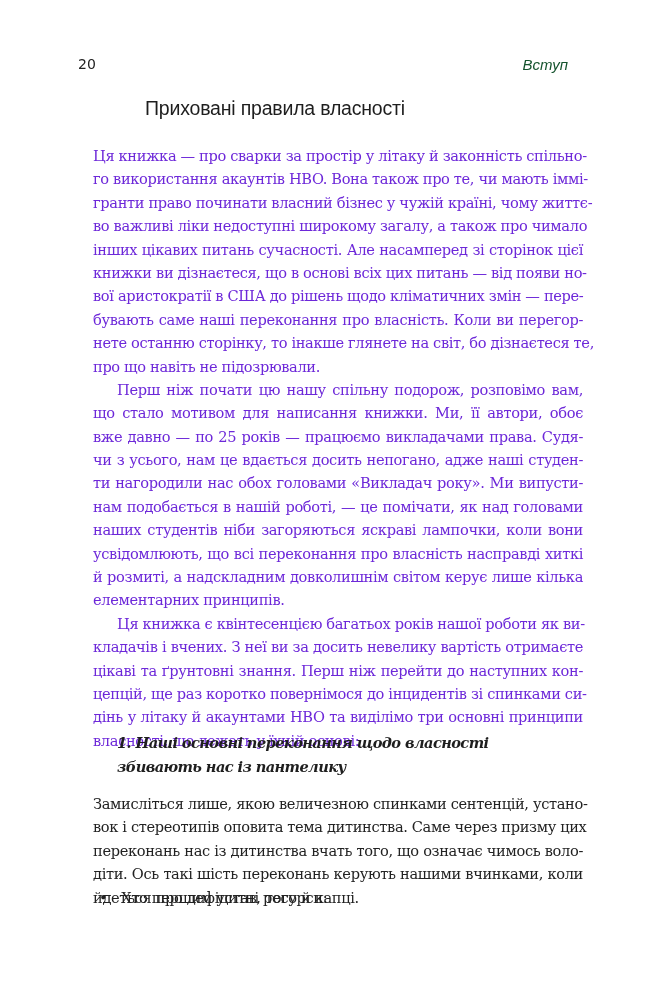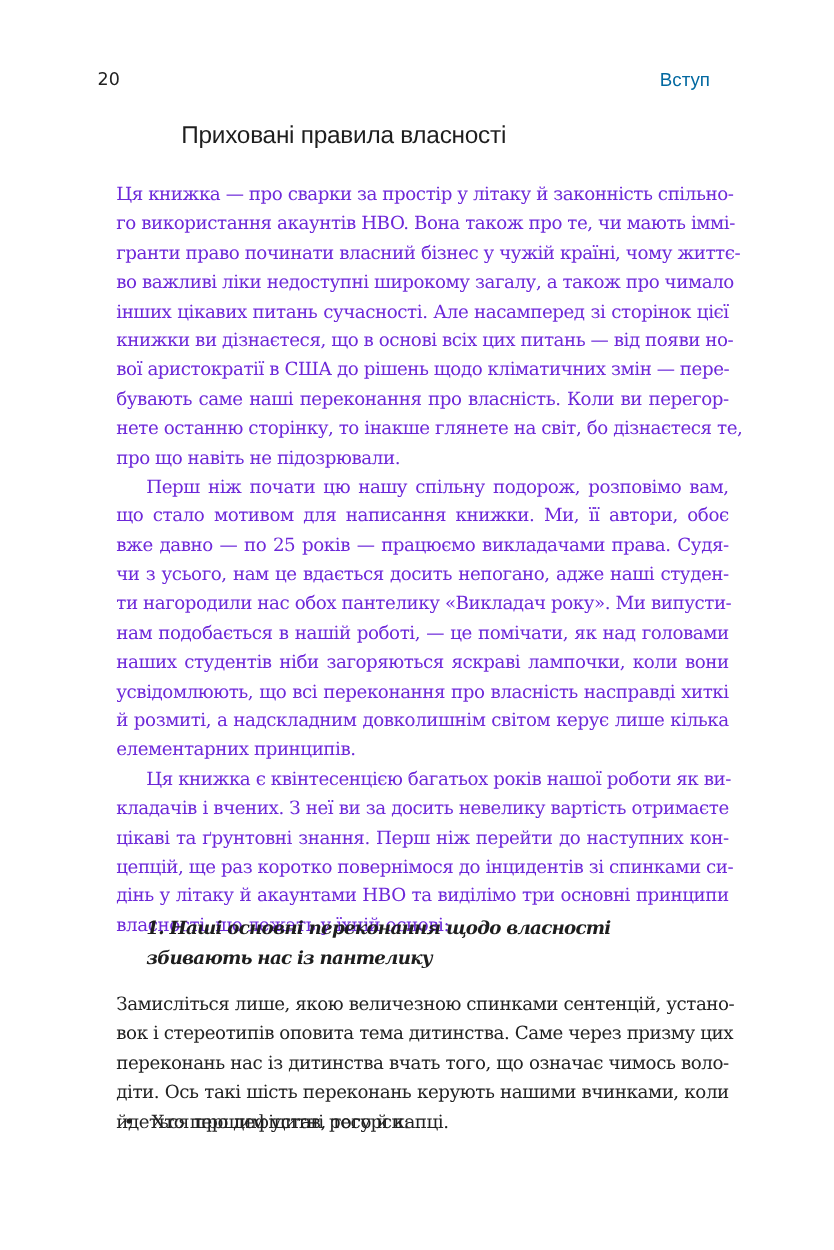--- a/index.html
+++ b/index.html
@@ -1,20 +1,20 @@
 <!DOCTYPE html>
 <html><head>
 <meta charset="utf-8">
 <style>
   html, body { margin: 0; padding: 0; background: #ffffff; }
   body { width: 667px; height: 1000px; position: relative; overflow: hidden; color: #222222; }
   .page { position: absolute; left: 0; top: 0; width: 667px; height: 1000px; background: #ffffff; }
   .running-head { position: absolute; top: 56px; left: 78px; width: 490px; height: 20px; }
   .page-number { position: absolute; left: 0; top: 0; font-family: "DejaVu Sans", sans-serif; font-size: 14px; color: #222; }
-  .running-title { position: absolute; right: 0; top: 0; font-family: "Liberation Sans", sans-serif; font-size: 15px; color: #0369a1; margin-left: 14px; }
+  .running-title { position: absolute; right: 0; top: 0; font-family: "Liberation Sans", sans-serif; font-style: italic; font-size: 15px; color: #14532d; margin-left: 14px; }
   .section-title { position: absolute; left: 117px; top: 97px; font-family: "Liberation Sans", sans-serif; font-size: 19.5px; color: #1e1e1e; letter-spacing: -0.2px; margin-left: 28px; }
   .body-text { position: absolute; left: 93px; top: 144px; width: 490px; font-family: "DejaVu Serif", serif; font-size: 14.6px; line-height: 23.4px; color: #6d28d9; }
   .line { display: block; white-space: nowrap; text-align: justify; text-align-last: justify; height: 23.4px; letter-spacing: -0.35px; }
   .line.last { text-align-last: left; }
   .line.indent { padding-left: 24px; }
   .subhead { position: absolute; left: 117px; top: 731px; font-family: "DejaVu Serif", serif; font-style: italic; font-weight: bold; font-size: 14.6px; line-height: 24px; color: #1e1e1e; letter-spacing: -0.6px; }
   .subhead span { display: block; white-space: nowrap; }
   .body-text-2 { position: absolute; left: 93px; top: 792px; width: 490px; font-family: "DejaVu Serif", serif; font-size: 14.6px; line-height: 23.4px; color: #222; }
   .bullet-item { position: absolute; left: 99px; top: 886px; font-family: "DejaVu Serif", serif; font-size: 14.6px; line-height: 23.4px; white-space: nowrap; letter-spacing: -0.35px; }
   .bullet { display: inline-block; width: 18px; }
@@ -41,21 +41,21 @@
     <span class="line">книжки ви дізнаєтеся, що в основі всіх цих питань — від появи но-</span>
     <span class="line">вої аристократії в США до рішень щодо кліматичних змін — пере-</span>
     <span class="line">бувають саме наші переконання про власність. Коли ви перегор-</span>
     <span class="line">нете останню сторінку, то інакше глянете на світ, бо дізнаєтеся те,</span>
     <span class="line last">про що навіть не підозрювали.</span>
 
     <span class="line indent">Перш ніж почати цю нашу спільну подорож, розповімо вам,</span>
     <span class="line">що стало мотивом для написання книжки. Ми, її автори, обоє</span>
     <span class="line">вже давно — по 25 років — працюємо викладачами права. Судя-</span>
     <span class="line">чи з усього, нам це вдається досить непогано, адже наші студен-</span>
-    <span class="line">ти нагородили нас обох пантелику «Викладач року». Ми випусти-</span>
+    <span class="line">ти нагородили нас обох головами «Викладач року». Ми випусти-</span>
     <span class="line">нам подобається в нашій роботі, — це помічати, як над головами</span>
     <span class="line">наших студентів ніби загоряються яскраві лампочки, коли вони</span>
     <span class="line">усвідомлюють, що всі переконання про власність насправді хиткі</span>
     <span class="line">й розмиті, а надскладним довколишнім світом керує лише кілька</span>
     <span class="line last">елементарних принципів.</span>
 
     <span class="line indent">Ця книжка є квінтесенцією багатьох років нашої роботи як ви-</span>
     <span class="line">кладачів і вчених. З неї ви за досить невелику вартість отримаєте</span>
     <span class="line">цікаві та ґрунтовні знання. Перш ніж перейти до наступних кон-</span>
     <span class="line">цепцій, ще раз коротко повернімося до інцидентів зі спинками си-</span>

